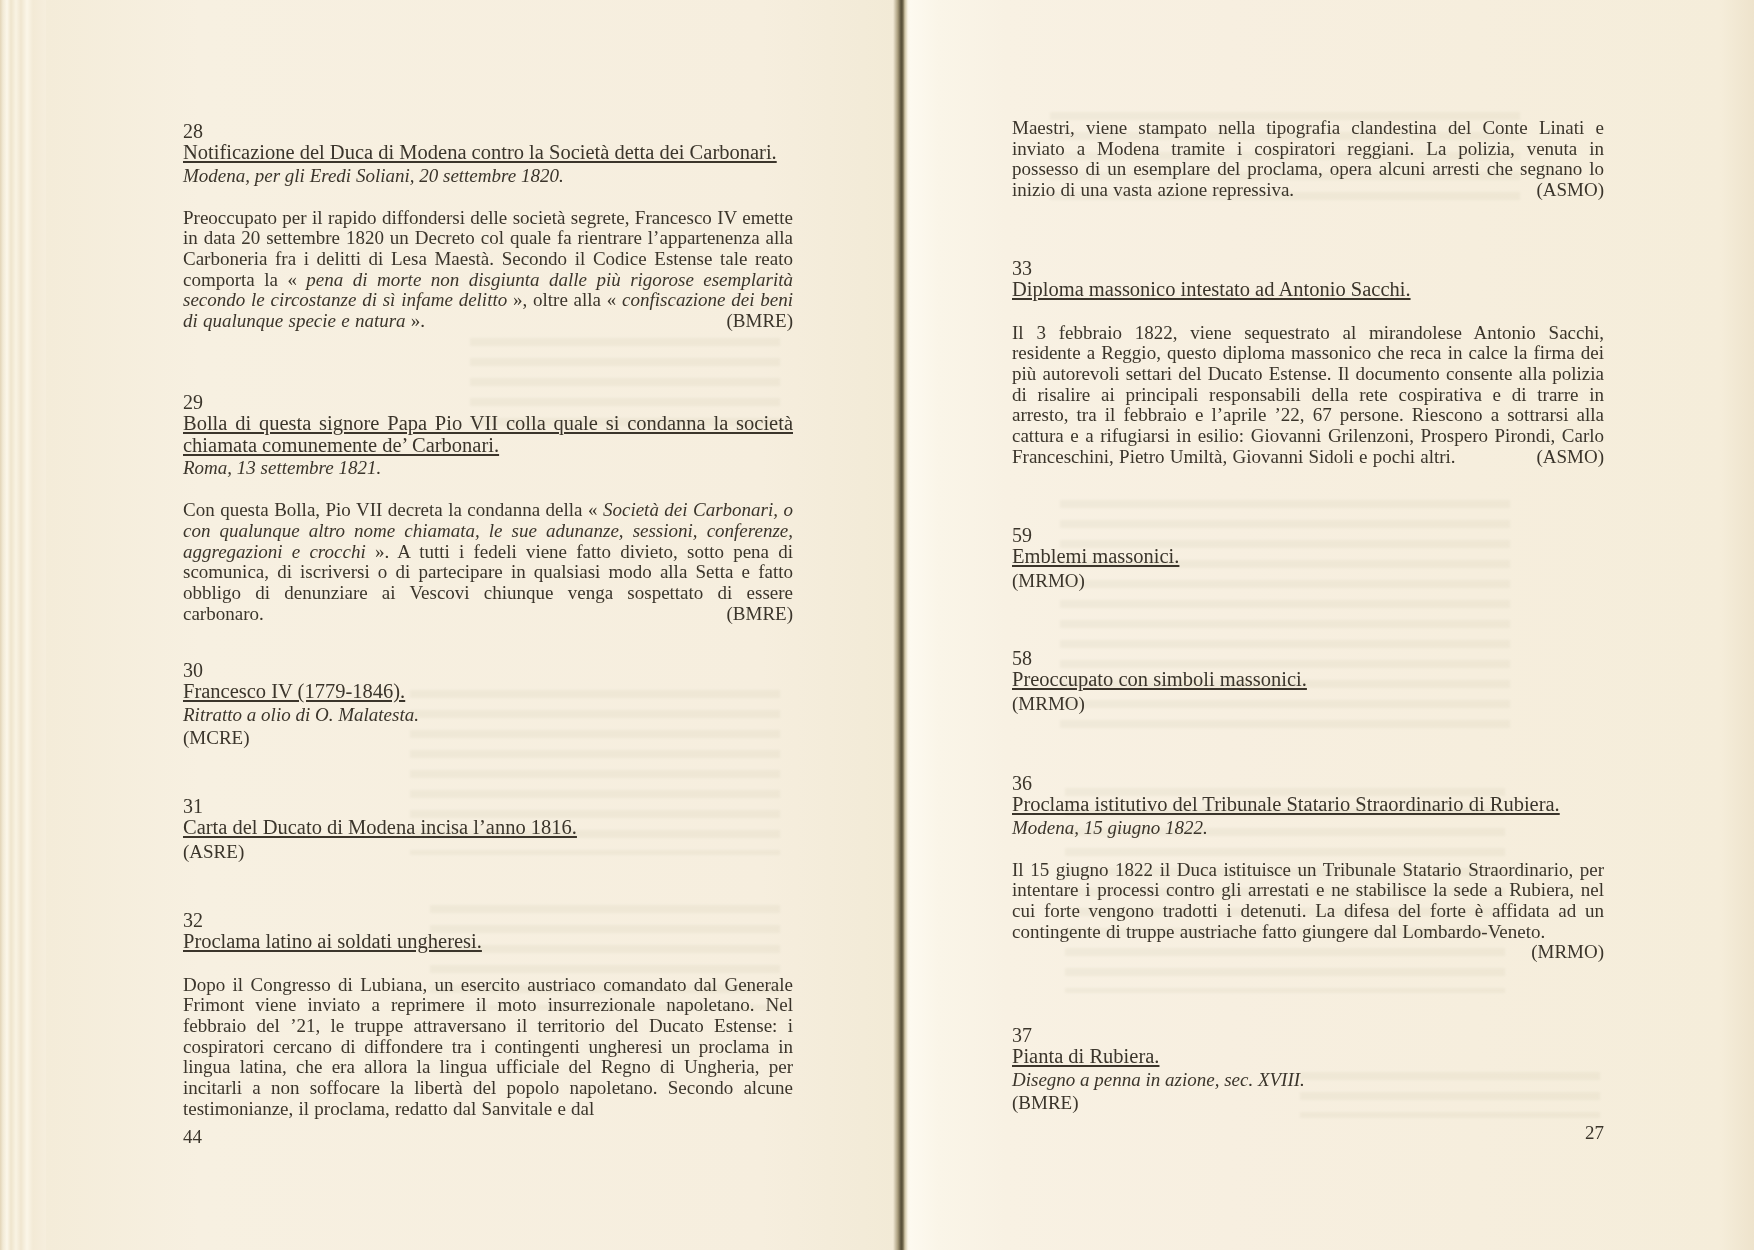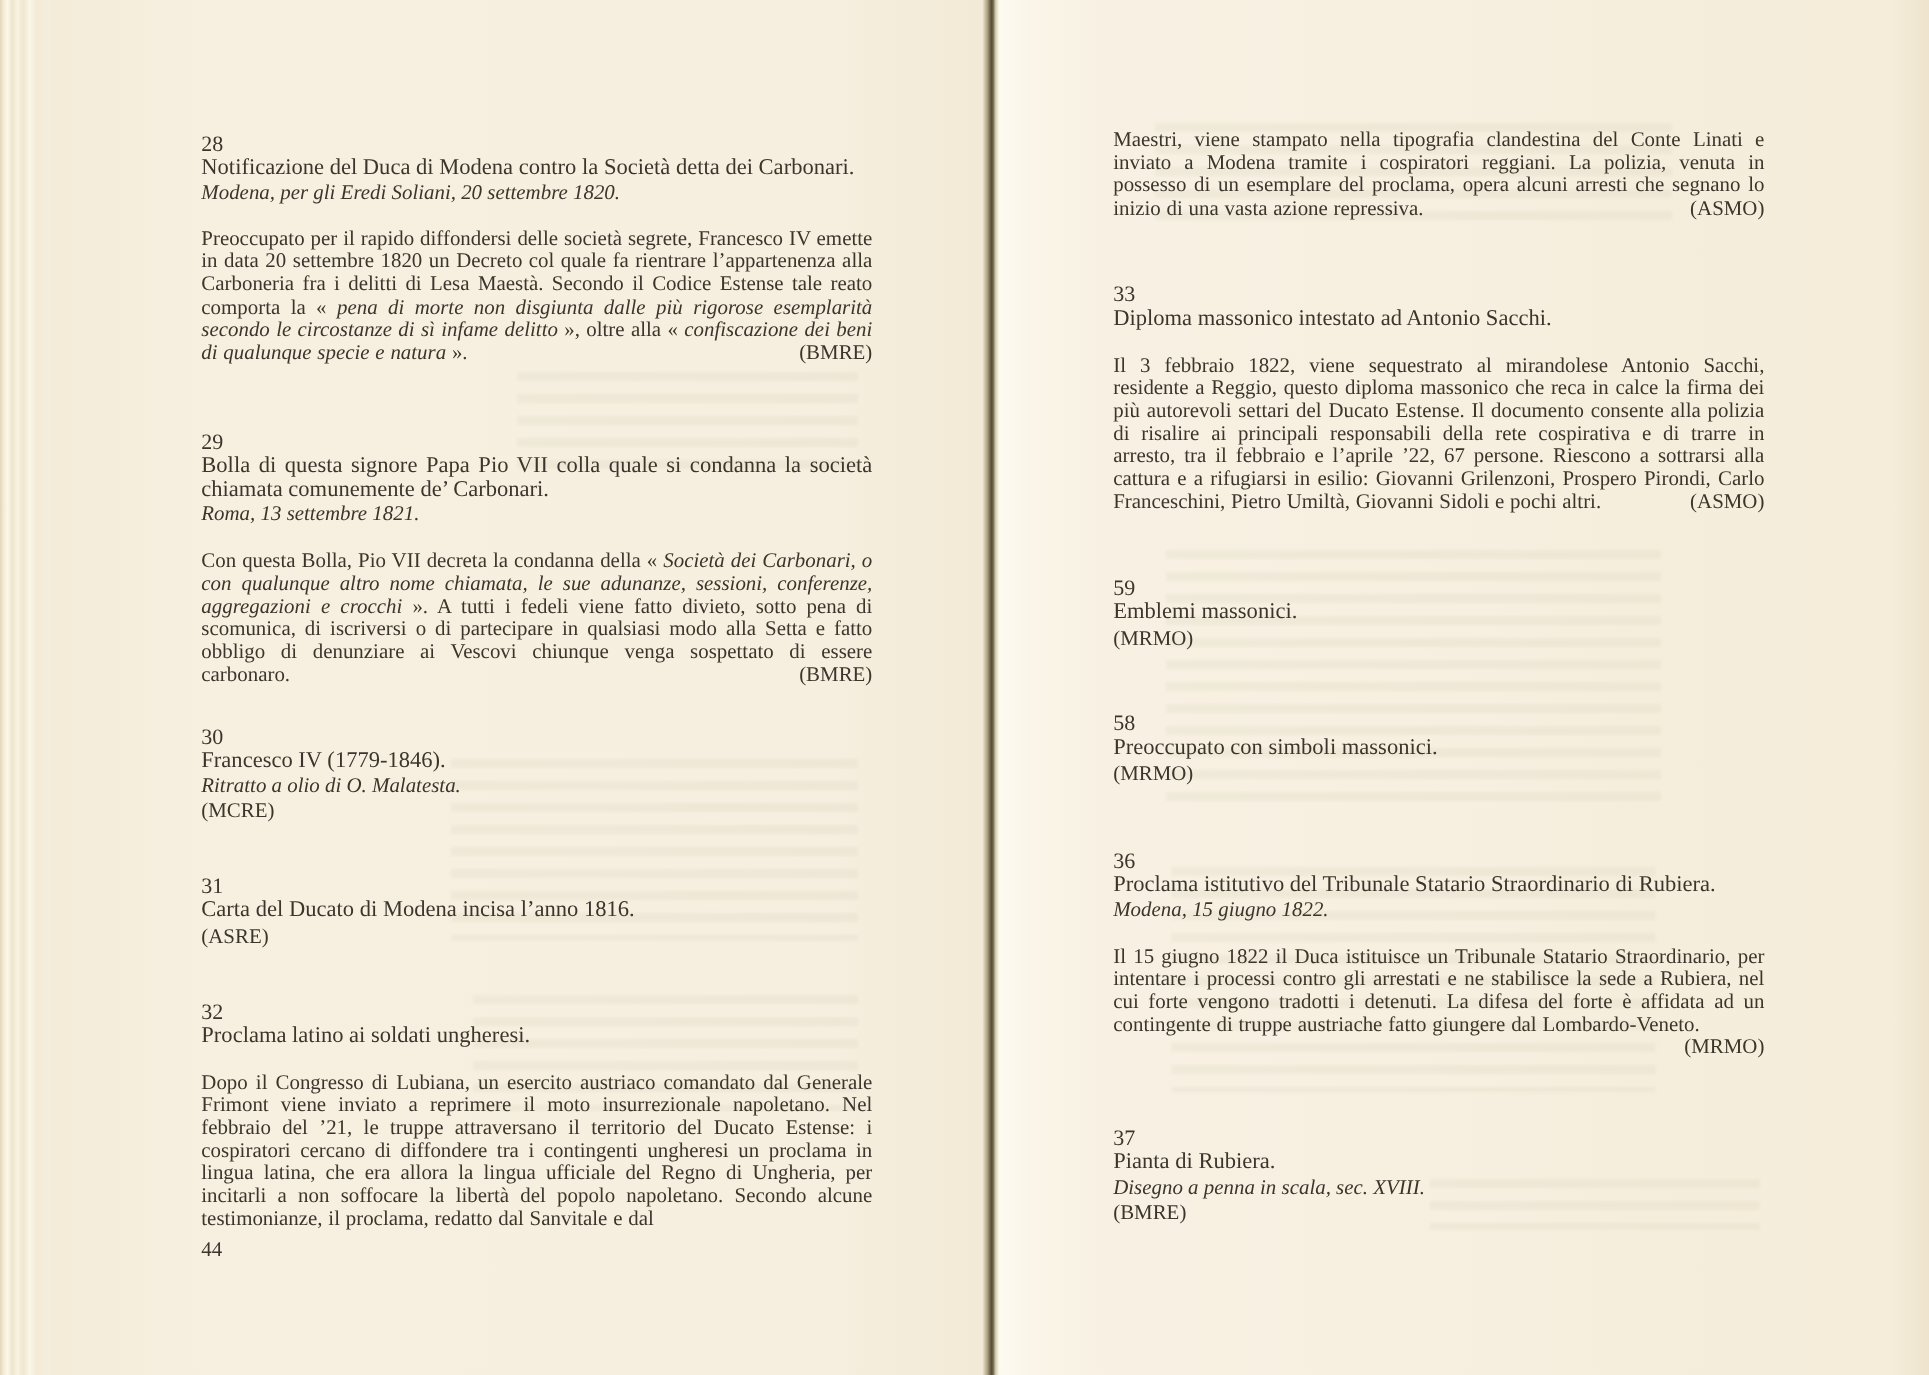--- a/index.html
+++ b/index.html
@@ -16,21 +16,21 @@
   #gutter{position:absolute;left:893px;top:0;bottom:0;width:17px;
     background:linear-gradient(90deg,rgba(120,110,80,0) 0,#a99d7d 28%,#554d37 48%,#6e654a 58%,#cfc5a6 70%,#fbf7ea 88%,#fdfaf0 100%);}
   #page-right{left:910px;width:844px;
     background:linear-gradient(90deg,#fdfaf0 0,#faf5e8 28px,#f8f1e3 96px,#f7efe0 320px,#f5edda 96%,#eee3cc 100%);}
 
   .entry{position:absolute;}
   .col-l{left:183px;width:610px;}
   .col-r{left:102px;width:592px;}
 
   .num{font-size:20px;line-height:22px;}
-  .title{font-size:20.5px;line-height:21.6px;font-weight:400;margin:0;text-align:justify;}
+  .title{font-size:20.5px;line-height:21.6px;font-weight:400;margin:0;text-align:justify;text-decoration:underline;}
   .imprint{font-size:19px;line-height:21px;font-style:italic;margin-top:1px;}
   .body{font-size:19px;line-height:20.7px;text-align:justify;margin:22px 0 0;word-spacing:0.5px;}
   .body .src{float:right;margin-left:14px;}
   .src-line{font-size:19px;line-height:21px;margin-top:2px;}
   .folio{position:absolute;font-size:19px;line-height:21px;}
 
   .ghost{position:absolute;opacity:.45;filter:blur(1.3px);pointer-events:none;
     background:repeating-linear-gradient(180deg,rgba(148,146,110,.17) 0 8px,rgba(148,146,110,0) 8px 20px);}
 </style>
 </head>
@@ -113,17 +113,18 @@
   <section class="entry col-r" style="top:772px">
     <div class="num">36</div>
     <h2 class="title">Proclama istitutivo del Tribunale Statario Straordinario di Rubiera.</h2>
     <div class="imprint">Modena, 15 giugno 1822.</div>
     <p class="body"><span><span>Il 15 giugno 1822 il Duca istituisce un Tribunale Statario Straordinario, per intentare i processi contro gli arrestati e ne stabilisce la sede a Rubiera, nel cui forte vengono tradotti i detenuti. La difesa del forte è affidata ad un contingente di truppe austriache fatto giungere dal Lombardo-Veneto.</span></span><span class="src">(MRMO)</span></p>
   </section>
 
   <section class="entry col-r" style="top:1024px">
     <div class="num">37</div>
     <h2 class="title">Pianta di Rubiera.</h2>
-    <div class="imprint">Disegno a penna in scala, sec. XVIII.</div>
+    <div class="imprint">Disegno a penna in azione, sec. XVIII.</div>
     <div class="src-line">(BMRE)</div>
   </section>
 
+  <div class="folio col-r" style="top:1122px;text-align:right;">27</div>
 </div>
 
 </body></html>

